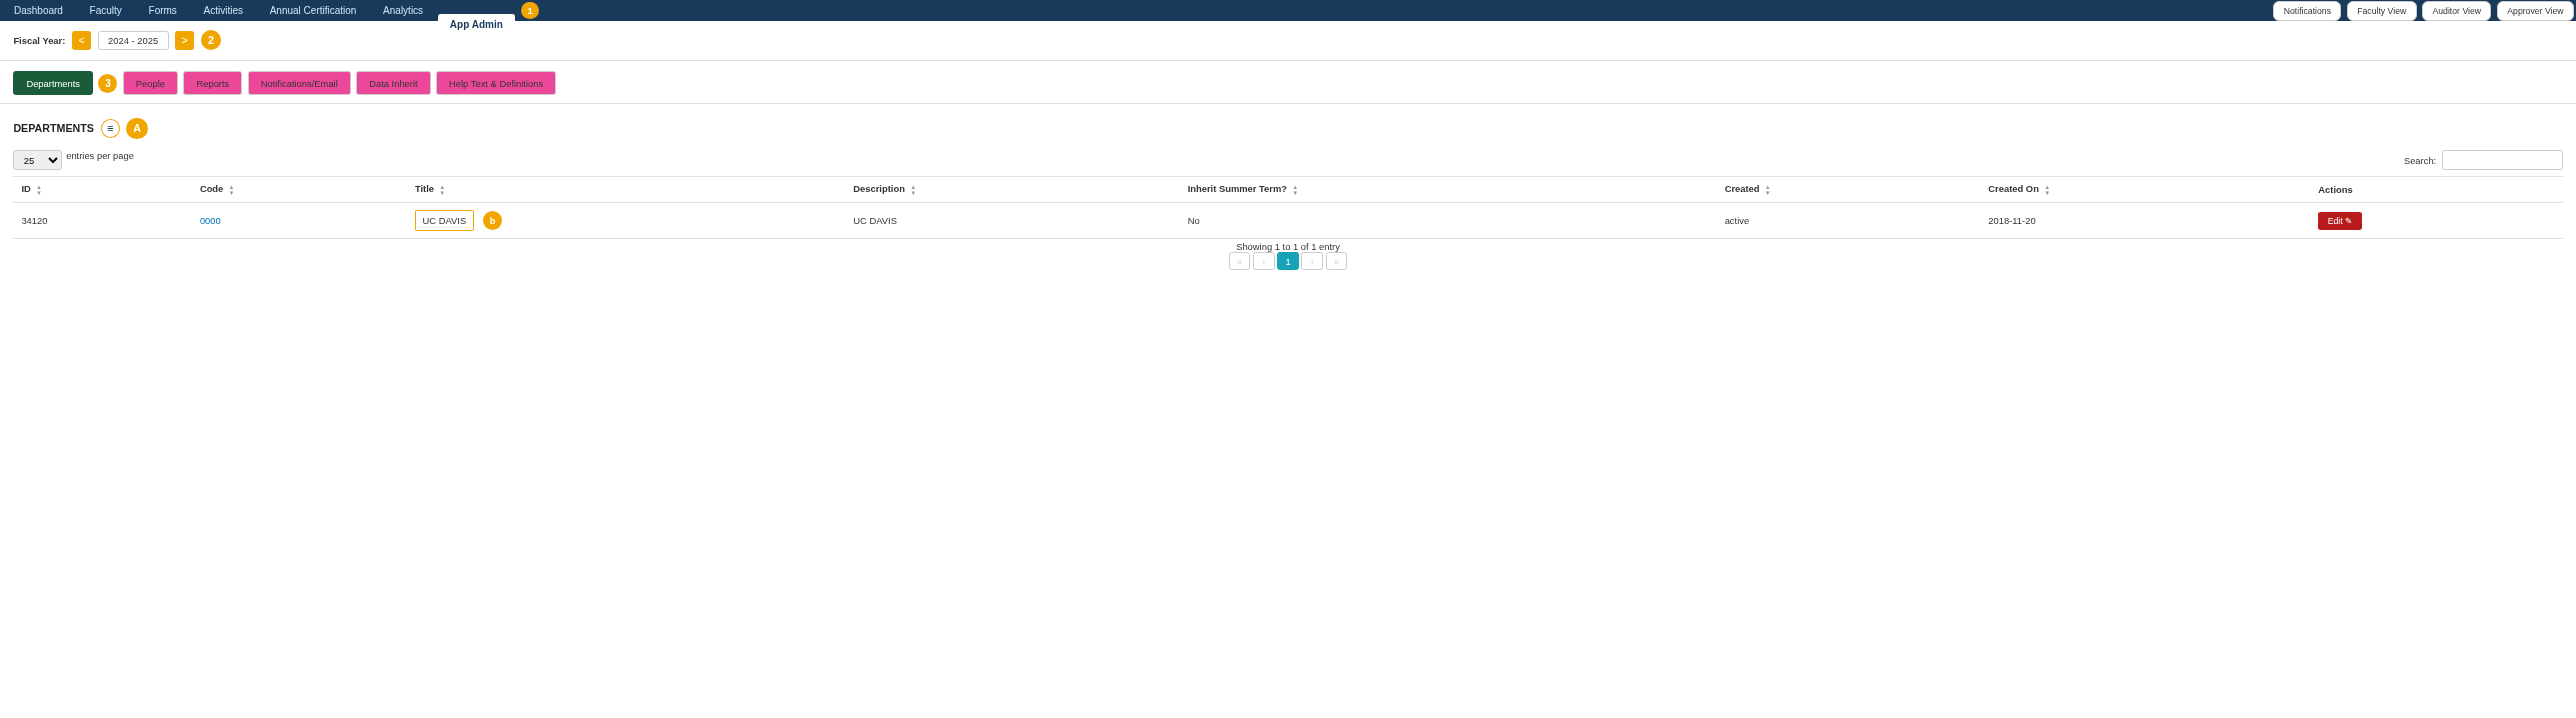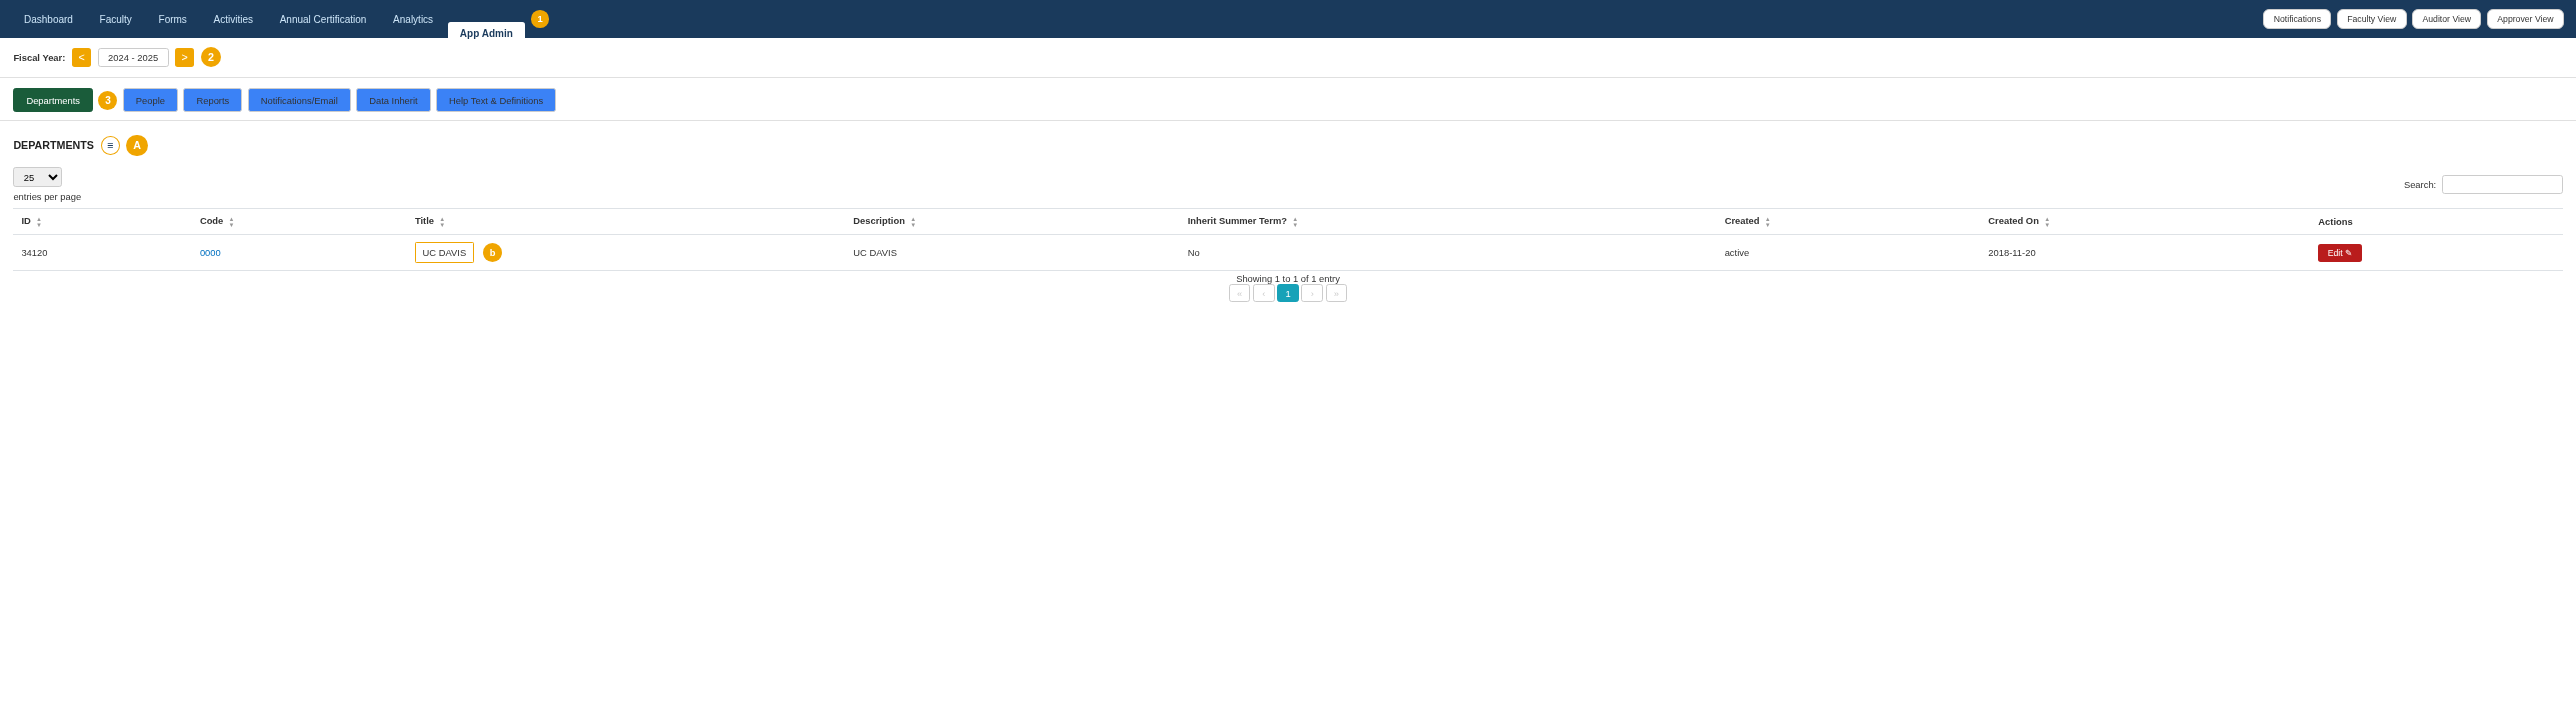--- a/index.html
+++ b/index.html
@@ -3,22 +3,22 @@
   <meta charset="utf-8">
   <style>
     * { box-sizing: border-box; margin: 0; padding: 0; }
     body { font-family: Arial, sans-serif; font-size: 9.4px; background: #fff; color: #333; }
 
     
     .top-nav {
       background: #1a3a5c;
       display: flex;
       align-items: center;
-      padding: 0 12px;
-      height: 38px;
+      padding: 0 2px;
+      height: 21px;
     }
     .nav-items {
       display: flex;
       align-items: center;
       flex: 1;
       gap: 2.7px;
     }
     .nav-item {
       color: #cce4f7;
       padding: 5.4px 12px;
@@ -111,21 +111,21 @@
       padding: 10.7px 13.4px 0 13.4px;
       gap: 5.4px;
       border-bottom: 0.7px solid #e0e0e0;
       padding-bottom: 8px;
     }
     .tab-btn {
       padding: 5.4px 12px;
       border: 0.7px solid #ccc;
       border-radius: 2.7px;
       cursor: pointer;
-      background: #3b82f6;
+      background: #ec4899;
       font-size: 9.4px;
       color: #333;
     }
     .tab-btn.active {
       background: #1a5c3a;
       color: #fff;
       border-color: #1a5c3a;
     }
     .tab-badge {
       background: #f0a500;
@@ -176,21 +176,21 @@
     .table-controls {
       display: flex;
       align-items: center;
       justify-content: space-between;
       margin-bottom: 5.4px;
     }
     .entries-control {
       display: flex;
       align-items: center;
       gap: 4px;
-      flex-direction: column;
+      flex-direction: row;
       align-items: flex-start;
     }
     .entries-select-row {
       display: flex;
       align-items: center;
       gap: 4px;
     }
     .entries-select {
       border: 0.7px solid #ccc;
       border-radius: 2.7px;

